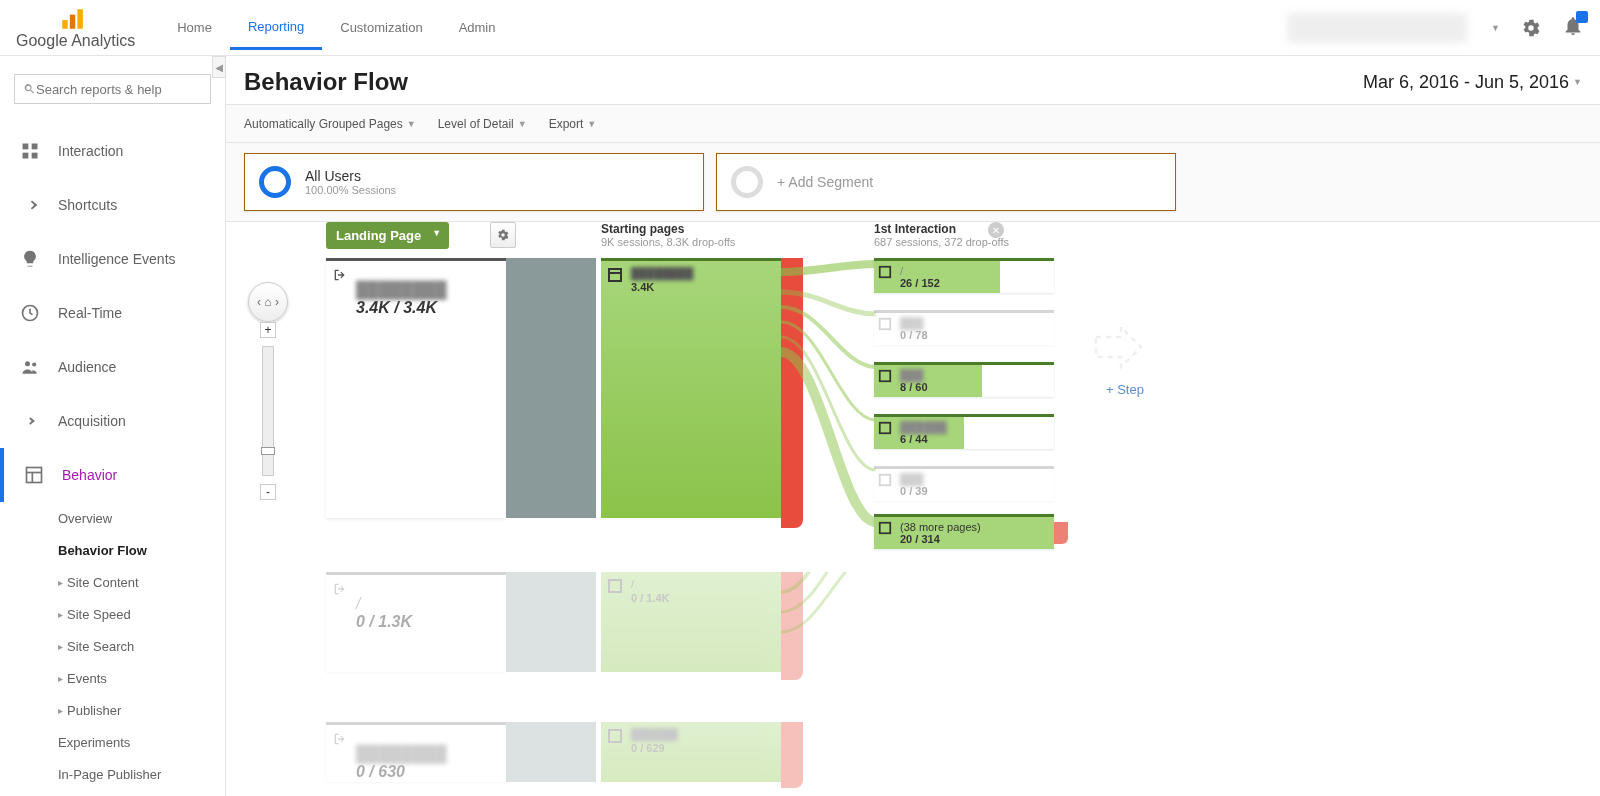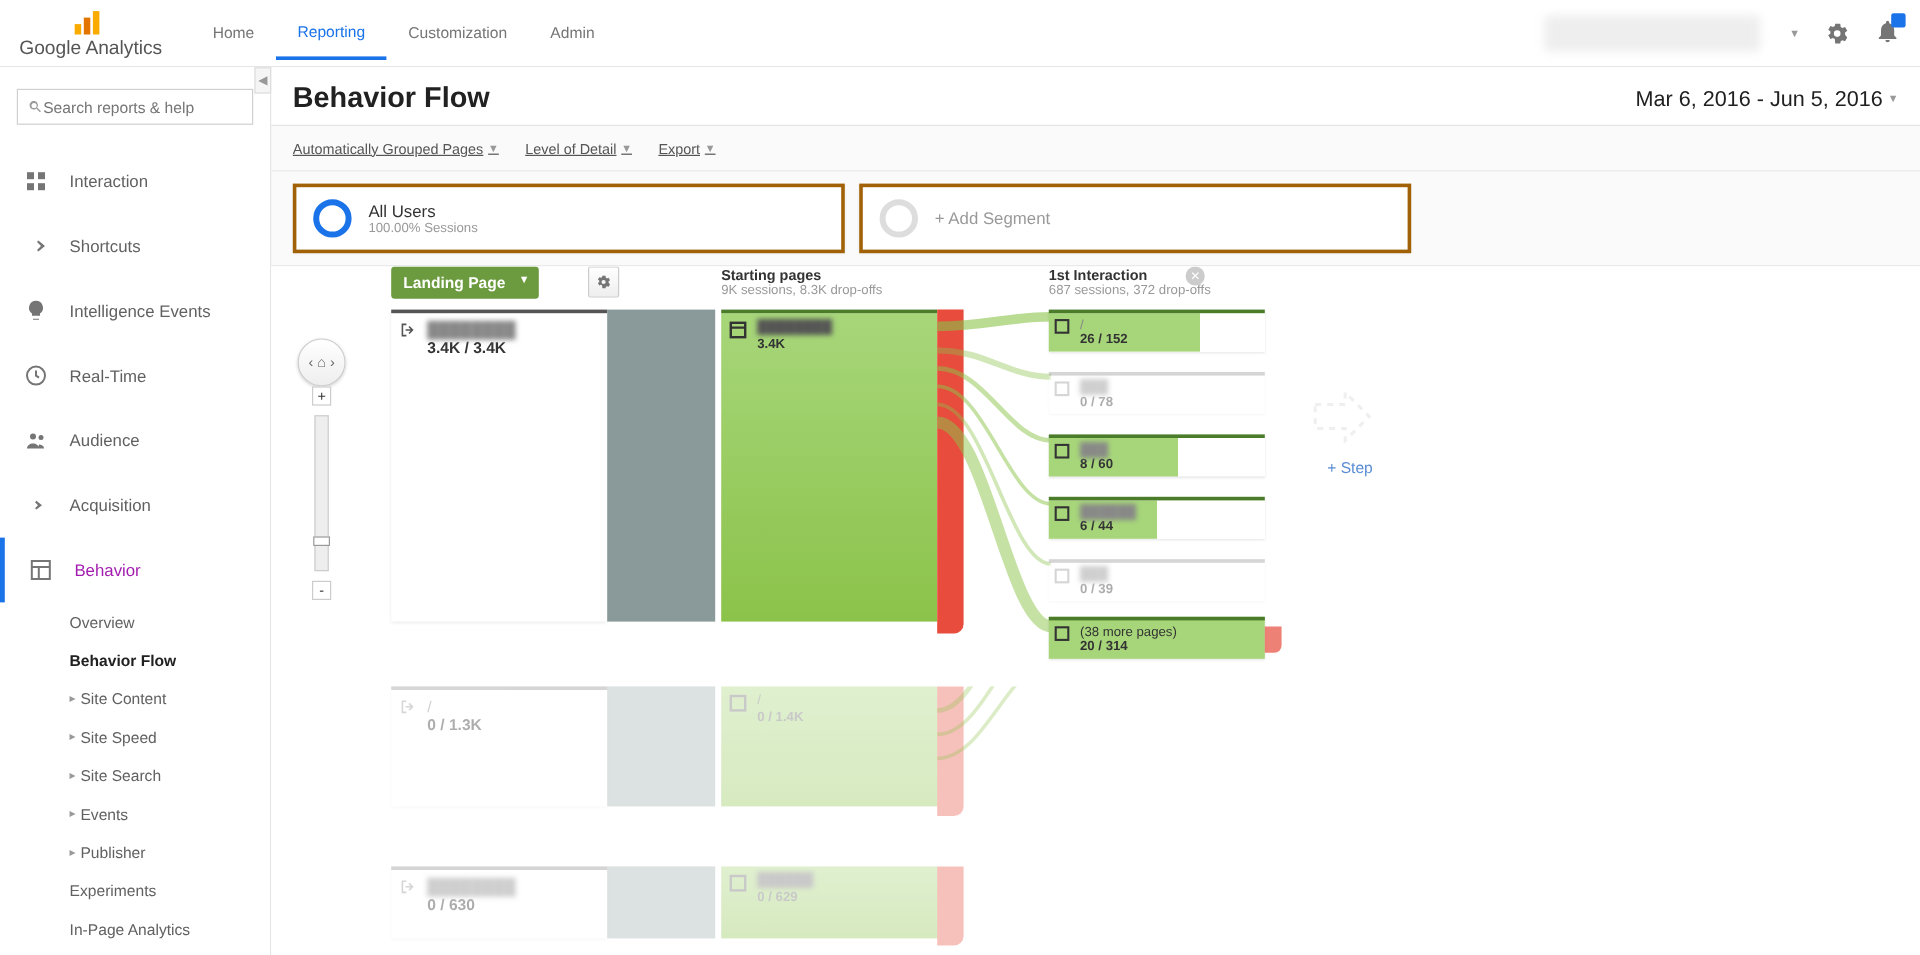--- a/index.html
+++ b/index.html
@@ -26,44 +26,44 @@
 .nav-icon { width: 20px; height: 20px; margin-right: 18px; fill: #757575; }
 .sub-items { padding-left: 58px; }
 .sub-item { height: 32px; display: flex; align-items: center; color: #616161; font-size: 13px; cursor: pointer; }
 .sub-item.bold { font-weight: bold; color: #212121; }
 .sub-caret { margin-right: 4px; font-size: 10px; color: #999; }
 .content { flex: 1; display: flex; flex-direction: column; background: #fff; }
 .content-header { padding: 12px 18px 8px 18px; border-bottom: 1px solid #e5e5e5; display: flex; align-items: center; justify-content: space-between; }
 .page-title { font-size: 24px; font-weight: bold; color: #212121; }
 .date-range { font-size: 18px; color: #212121; display: flex; align-items: center; cursor: pointer; }
 .toolbar { height: 38px; border-bottom: 1px solid #e5e5e5; display: flex; align-items: center; padding: 0 18px; gap: 22px; background: #fafafa; }
-.toolbar-item { font-size: 12px; color: #555; cursor: pointer; display: flex; align-items: center; text-decoration: underline; }
+.toolbar-item { font-size: 12px; color: #555; cursor: pointer; display: flex; align-items: center; }
 .segment-row { padding: 10px 18px; display: flex; gap: 12px; background: #fafafa; border-bottom: 1px solid #e5e5e5; }
-.segment-card { width: 460px; height: 58px; border: 3px solid #a16207; background: #fff; display: flex; align-items: center; padding: 0 14px; box-shadow: 0 1px 2px rgba(0,0,0,0.08); }
+.segment-card { width: 460px; height: 58px; border: 1px solid #a16207; background: #fff; display: flex; align-items: center; padding: 0 14px; box-shadow: 0 1px 2px rgba(0,0,0,0.08); }
 .segment-circle { width: 32px; height: 32px; border: 5px solid #1a73e8; border-radius: 50%; margin-right: 14px; }
 .segment-circle.gray { border-color: #ddd; }
 .segment-title { font-size: 14px; color: #333; }
 .segment-sub { font-size: 11px; color: #999; }
 .add-seg { color: #999; font-size: 14px; }
 .flow-area { flex: 1; position: relative; background: #fff; overflow: hidden; padding: 18px; }
 .flow-controls { position: absolute; left: 22px; top: 60px; }
 .home-btn { width: 40px; height: 40px; border-radius: 50%; border: 1px solid #ccc; background: linear-gradient(#fff,#eee); display: flex; align-items: center; justify-content: center; font-size: 12px; color: #666; cursor: pointer; box-shadow: 0 1px 3px rgba(0,0,0,0.2); }
 .zoom-track { width: 12px; height: 130px; background: #eee; border: 1px solid #ccc; margin: 8px auto; position: relative; }
 .zoom-plus, .zoom-minus { width: 16px; height: 16px; border: 1px solid #ccc; background: #fff; text-align: center; font-size: 12px; line-height: 14px; cursor: pointer; margin: 0 auto; }
 .zoom-handle { position: absolute; width: 14px; height: 8px; background: #fff; border: 1px solid #999; left: -2px; top: 100px; }
 .landing-dropdown { position: absolute; left: 100px; top: 0; background: #6b9b3e; color: #fff; padding: 6px 28px 6px 10px; border-radius: 3px; font-size: 13px; font-weight: bold; cursor: pointer; }
 .landing-dropdown::after { content: "▼"; position: absolute; right: 8px; font-size: 9px; }
 .settings-btn { position: absolute; left: 264px; top: 0; width: 26px; height: 26px; border: 1px solid #ccc; background: linear-gradient(#fff,#eee); display: flex; align-items: center; justify-content: center; cursor: pointer; border-radius: 2px; }
 .col-header { position: absolute; top: 0; font-size: 12px; color: #333; }
 .col-header .sub { color: #999; font-size: 11px; }
 .col-header.second { left: 375px; }
 .col-header.third { left: 648px; }
 .close-x { position: absolute; left: 762px; top: 0; width: 16px; height: 16px; background: #ccc; border-radius: 50%; display: flex; align-items: center; justify-content: center; color: #fff; font-size: 10px; cursor: pointer; }
 
-.flow-block { position: absolute; border-top: 3px solid; background: #fff; box-shadow: 0 1px 3px rgba(0,0,0,0.1); padding: 6px 8px 6px 30px; font-size: 13px; }
+.flow-block { position: absolute; border-top: 3px solid; background: #fff; box-shadow: 0 1px 3px rgba(0,0,0,0.1); padding: 20px 8px 6px 30px; font-size: 16px; font-style: italic; }
 .flow-block .label { color: #888; filter: blur(2px); }
 .flow-block .stats { color: #333; font-weight: bold; }
 .flow-block.dim { opacity: 0.4; }
 .block-icon { position: absolute; left: 6px; top: 6px; width: 16px; height: 16px; }
 
 .green-bar { position: absolute; background: linear-gradient(to bottom, #a7d67a, #8bc34a); }
 .gray-bar { position: absolute; background: #8a9a9a; }
 .red-bar { position: absolute; background: #e74c3c; }
 
 .interaction-node { position: absolute; width: 180px; border-top: 3px solid; background: #fff; padding: 4px 6px 4px 26px; font-size: 11px; box-shadow: 0 1px 2px rgba(0,0,0,0.1); }
@@ -189,21 +189,21 @@
         </div>
       <div class="sub-item">
           <span class="sub-caret">▸</span>
           <span>Events</span>
         </div>
       <div class="sub-item">
           <span class="sub-caret">▸</span>
           <span>Publisher</span>
         </div>
       <div class="sub-item">Experiments</div>
-      <div class="sub-item">In-Page Analytics</div>
+      <div class="sub-item">In-Page Publisher</div>
     </div>
   </div>
 
   <div class="content">
     <div class="content-header">
       <div class="page-title">Behavior Flow</div>
       <div class="date-range">
         <span>Mar 6, 2016 - Jun 5, 2016</span>
         <span class="caret-down">▼</span>
       </div>

